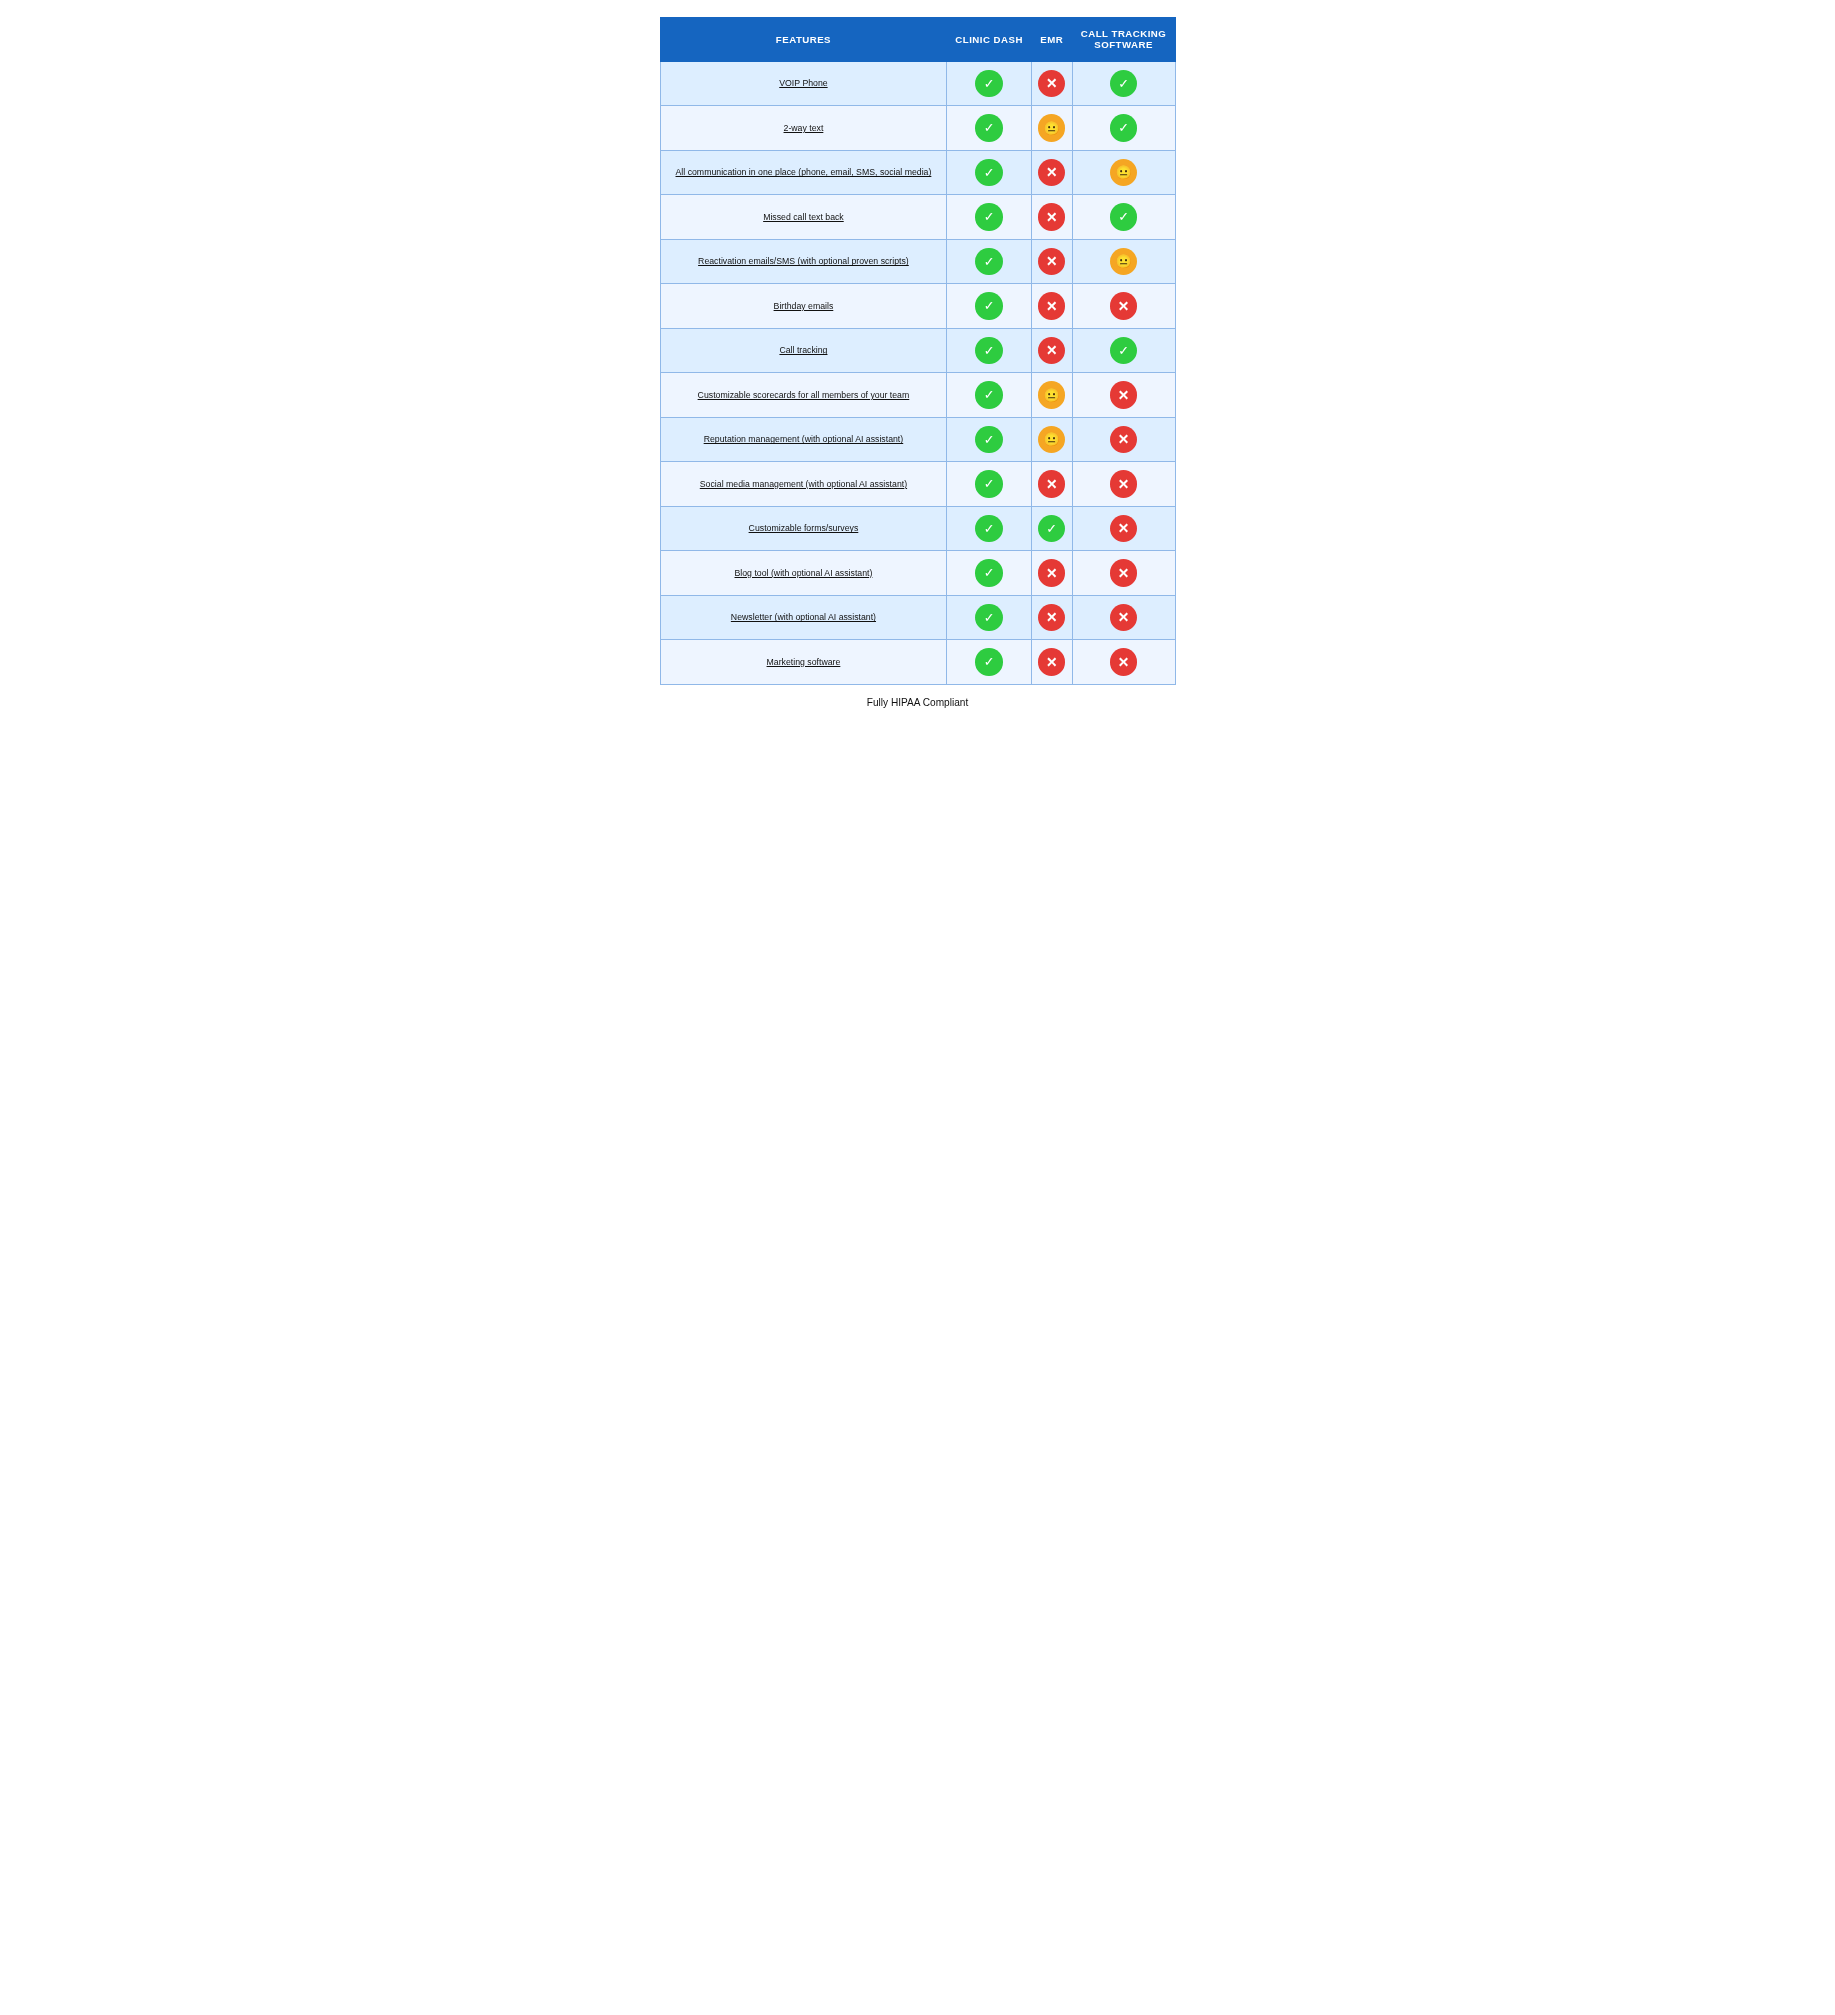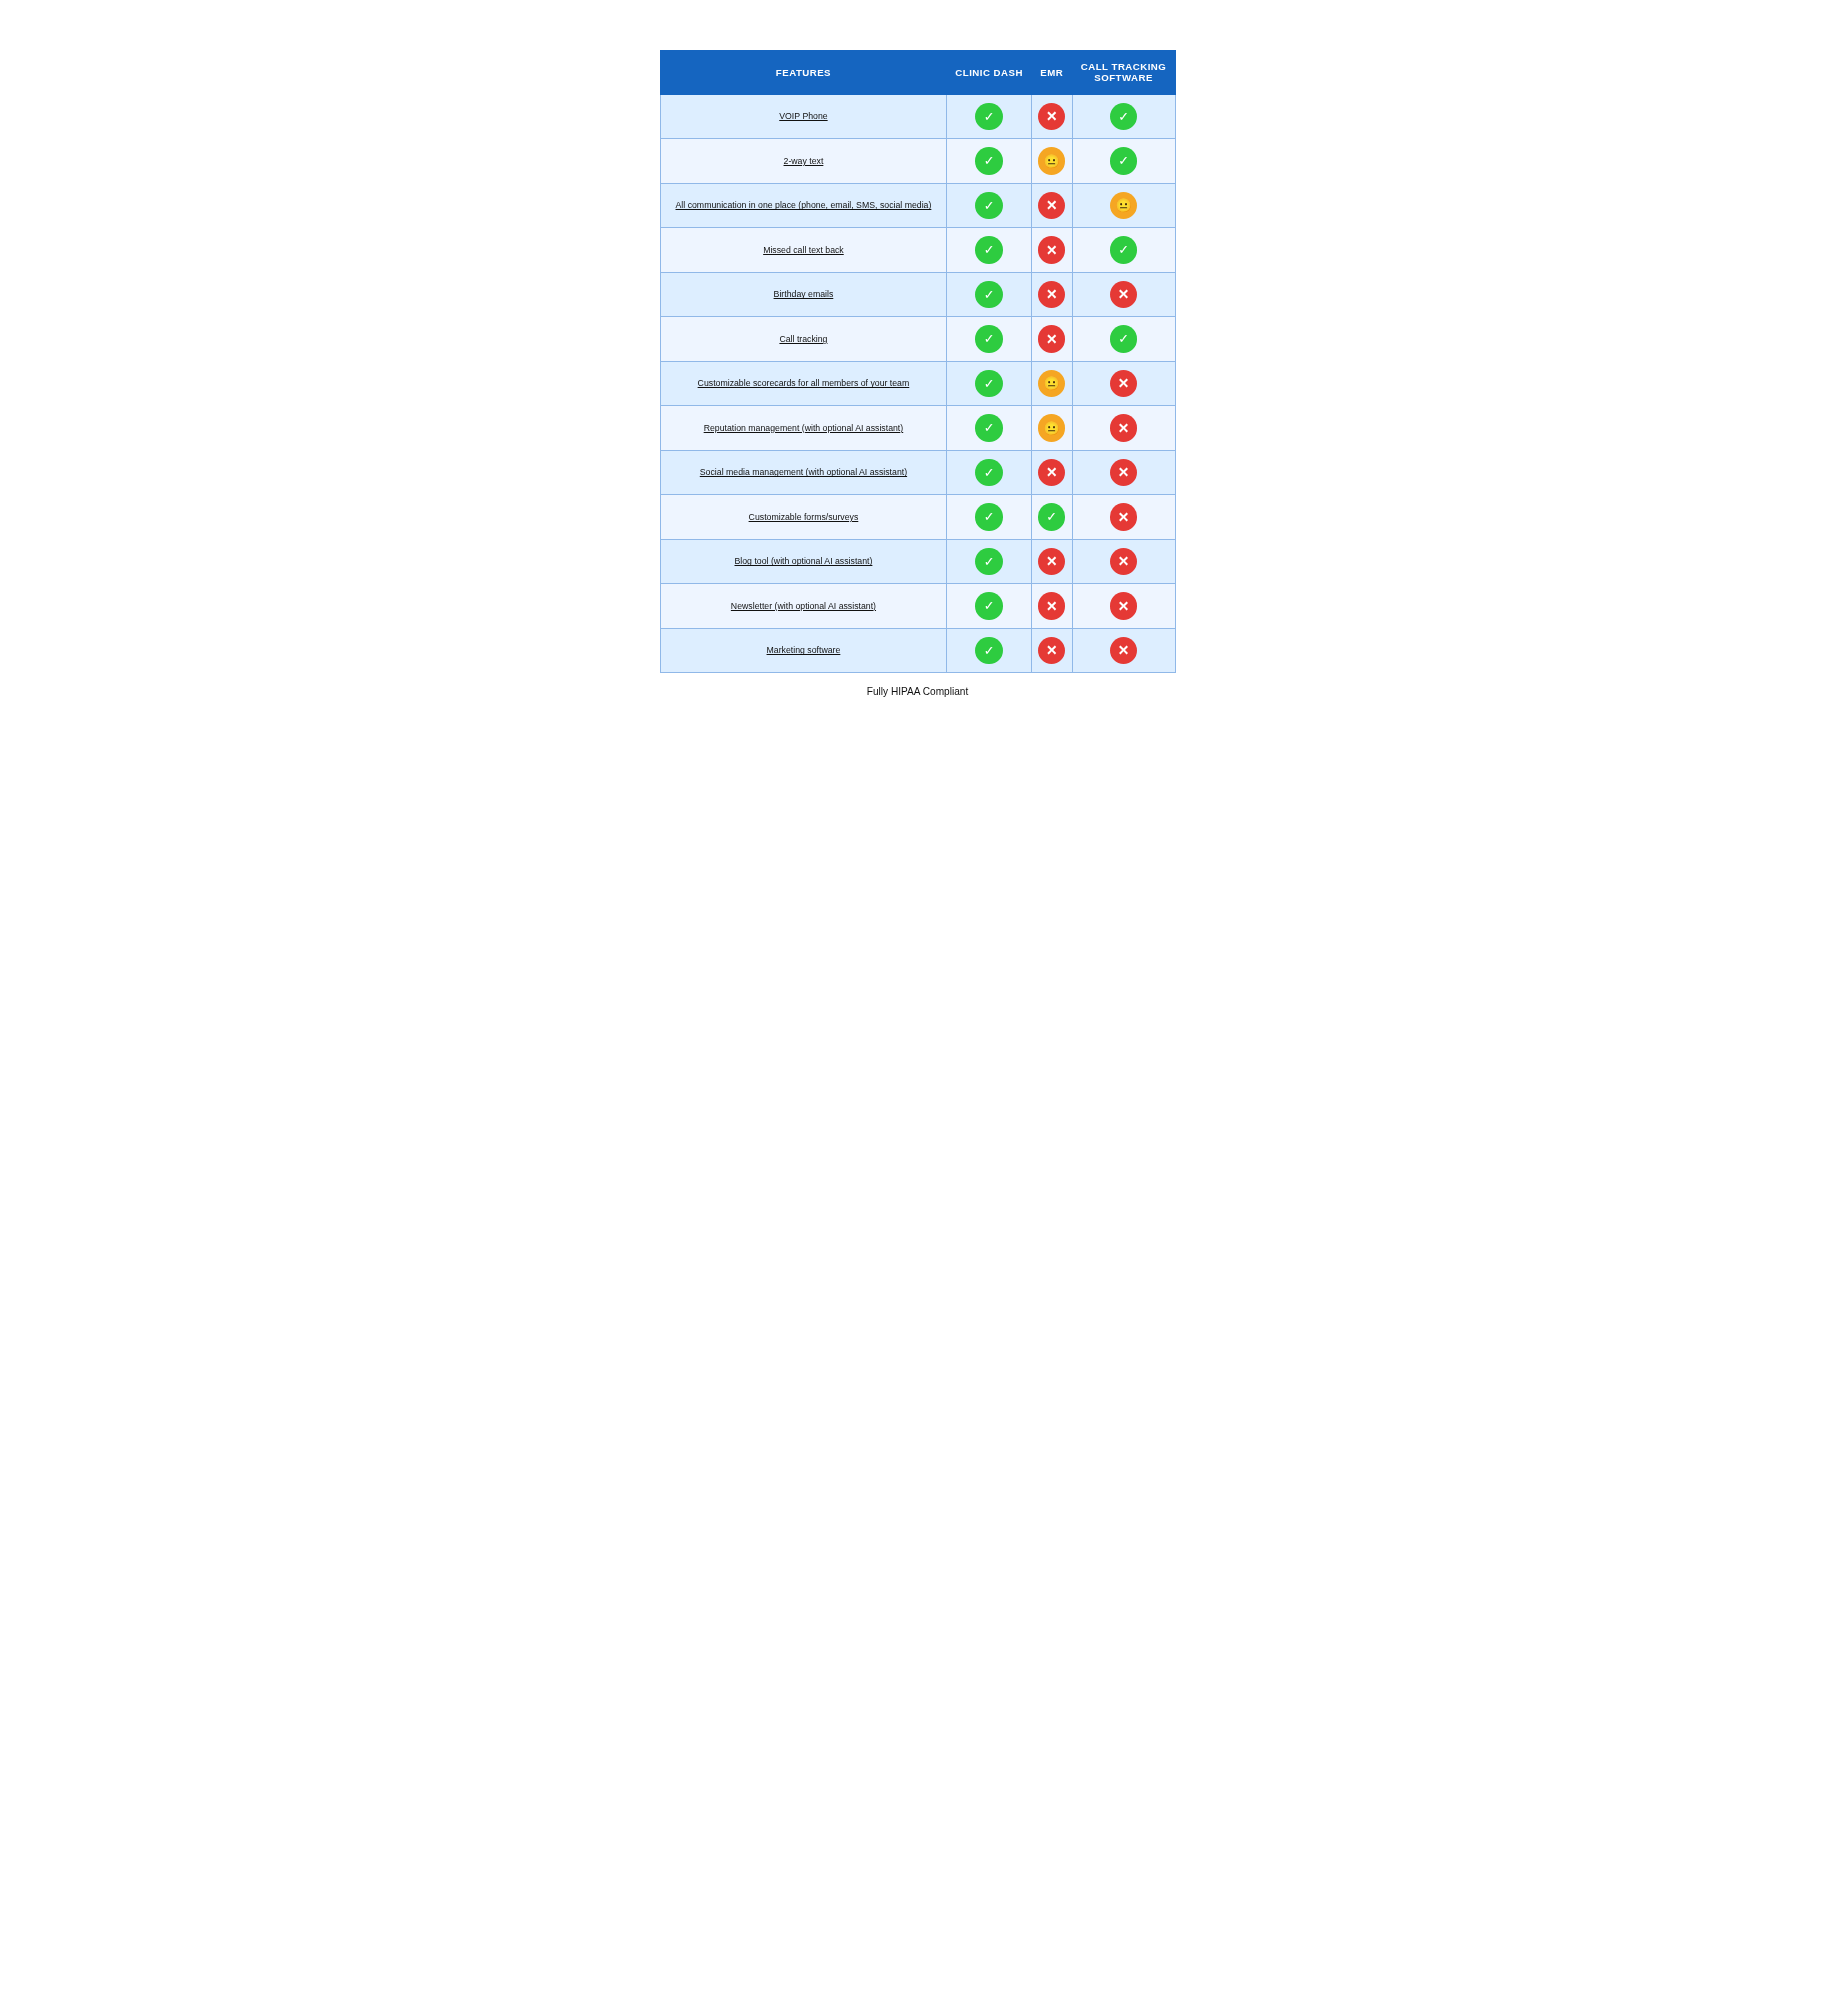--- a/index.html
+++ b/index.html
@@ -11,21 +11,20 @@
       padding: 17px 11.5px 23px;
     }
     .container {
       width: 100%;
       max-width: 516px;
     }
     table {
       width: 100%;
       border-collapse: collapse;
       border: 1.1px solid #1565c0;
-      margin-top: 33px;
     }
     thead tr {
       background-color: #1565c0;
     }
     thead th {
       color: #ffffff;
       font-weight: bold;
       font-size: 1.05rem;
       letter-spacing: 0.05em;
       text-align: center;
@@ -120,20 +119,26 @@
           <td><span class="icon icon-x">✕</span></td>
           <td><span class="icon icon-neutral">😐</span></td>
         </tr>
         <tr>
           <td>Missed call text back</td>
           <td><span class="icon icon-check">✓</span></td>
           <td><span class="icon icon-x">✕</span></td>
           <td><span class="icon icon-check">✓</span></td>
         </tr>
         <tr>
+          <td>Reactivation emails/SMS (with optional proven scripts)</td>
+          <td><span class="icon icon-check">✓</span></td>
+          <td><span class="icon icon-x">✕</span></td>
+          <td><span class="icon icon-neutral">😐</span></td>
+        </tr>
+        <tr>
           <td>Birthday emails</td>
           <td><span class="icon icon-check">✓</span></td>
           <td><span class="icon icon-x">✕</span></td>
           <td><span class="icon icon-x">✕</span></td>
         </tr>
         <tr>
           <td>Call tracking</td>
           <td><span class="icon icon-check">✓</span></td>
           <td><span class="icon icon-x">✕</span></td>
           <td><span class="icon icon-check">✓</span></td>

